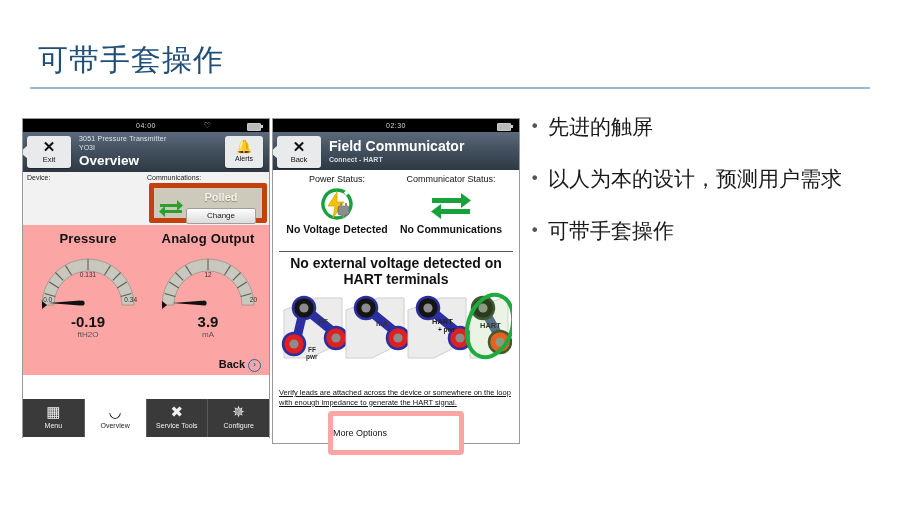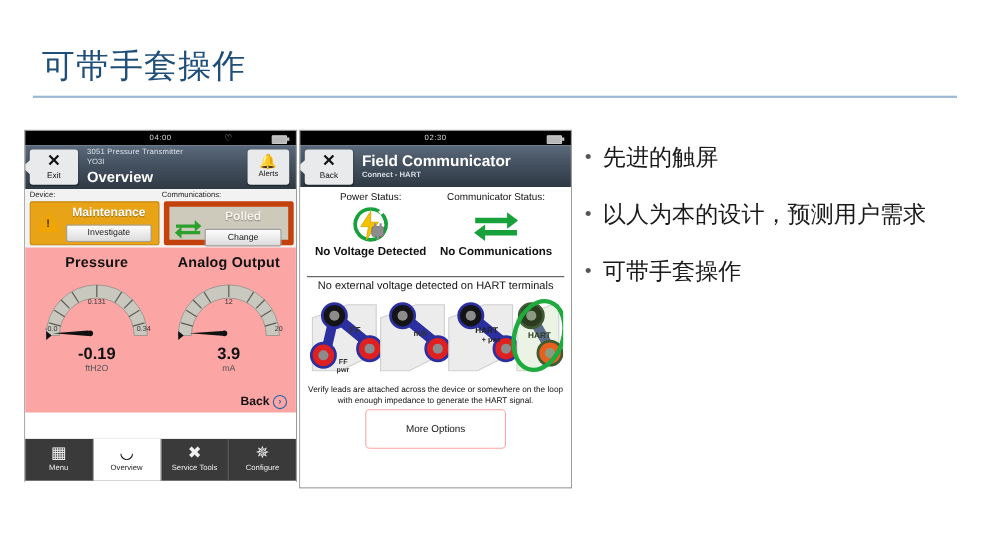--- a/index.html
+++ b/index.html
@@ -388,50 +388,51 @@
   .fc-col.left { left: 2px; }
   .fc-col.right { left: 116px; }
   .fc-col-label { font-size: 9px; color: #111; }
   .fc-icon-wrap { height: 36px; margin-top: 3px; position: relative; }
   .fc-col-value { font-size: 10.5px; font-weight: bold; color: #111; }
 
   .fc-divider { height: 1px; background: #555; margin: 1px 0 3px 0; }
 
   .fc-note {
     text-align: center;
-    font-size: 10px;
+    font-size: 14px;
     color: #111;
     margin-bottom: 3px;
+    font-weight: bold;
   }
   .fc-diagram { position: relative; height: 78px; }
   .fc-help {
-    text-align: center;
     font-size: 7.5px;
     line-height: 9.5px;
     color: #111;
-    margin-top: 2px;
+    margin-top: 20px;
+    text-decoration: underline;
   }
   .fc-more-btn {
     margin: 4px auto 0 auto;
     width: 126px;
     height: 34px;
     line-height: 34px;
-    text-align: center;
+    text-align: left;
     font-size: 9px;
     color: #111;
     background: #ffffff;
-    border: 1px solid #fca5a5;
+    border: 5px solid #fca5a5;
     border-radius: 4px;
   }
 
   
   #bullets {
     position: absolute;
     left: 528px;
-    top: 128px;
+    top: 112px;
     width: 350px;
   }
   .bullet {
     position: relative;
     padding-left: 20px;
     font-size: 21px;
     line-height: 30px;
     color: #1a1a1a;
     font-family: "DejaVu Sans", sans-serif;
     margin-bottom: 22px;
@@ -476,25 +477,20 @@
   </div>
 
   <div class="ov-body">
 
     <div class="ov-labels">
       <span class="lbl-device">Device:</span>
       <span class="lbl-comm">Communications:</span>
     </div>
 
     <div class="status-row">
-      <div class="status-card card-device">
-        <span class="warn-icon"></span>
-        <div class="card-title">Maintenance</div>
-        <div class="card-btn">Investigate</div>
-      </div>
       <div class="status-card card-comm">
         <span class="comm-arrows">
           <svg width="26" height="24" viewBox="0 0 26 24" aria-hidden="true">
             <path d="M2 8 H19 L19 4 L25 9.5 L19 15 L19 11 H2 Z" fill="#2CA02C"></path>
             <path d="M24 18 H7 L7 14 L1 19.5 L7 25 L7 21 H24 Z" fill="#2CA02C" transform="translate(0,-4)"></path>
           </svg>
         </span>
         <div class="card-title">Polled</div>
         <div class="card-btn">Change</div>
       </div>

